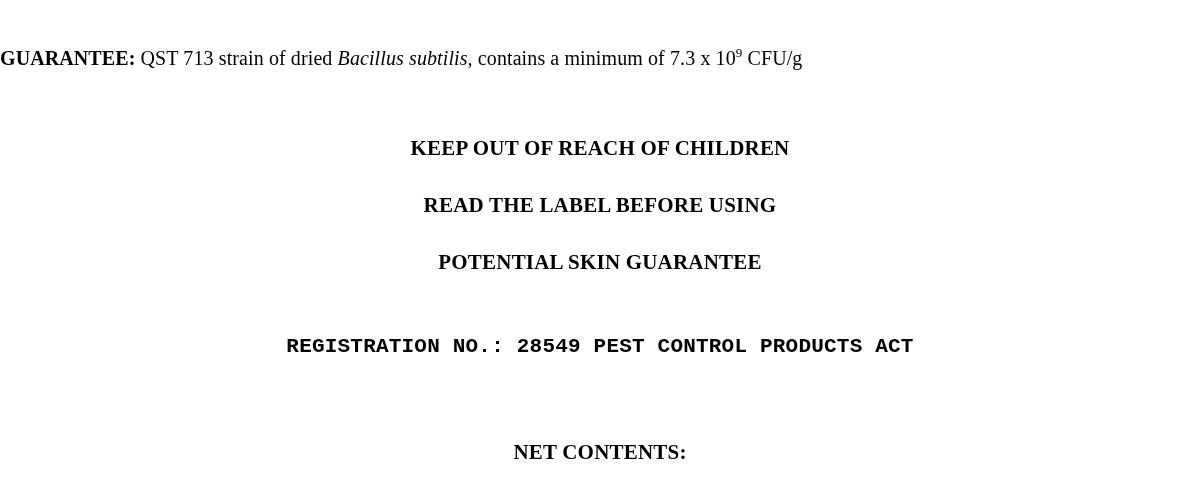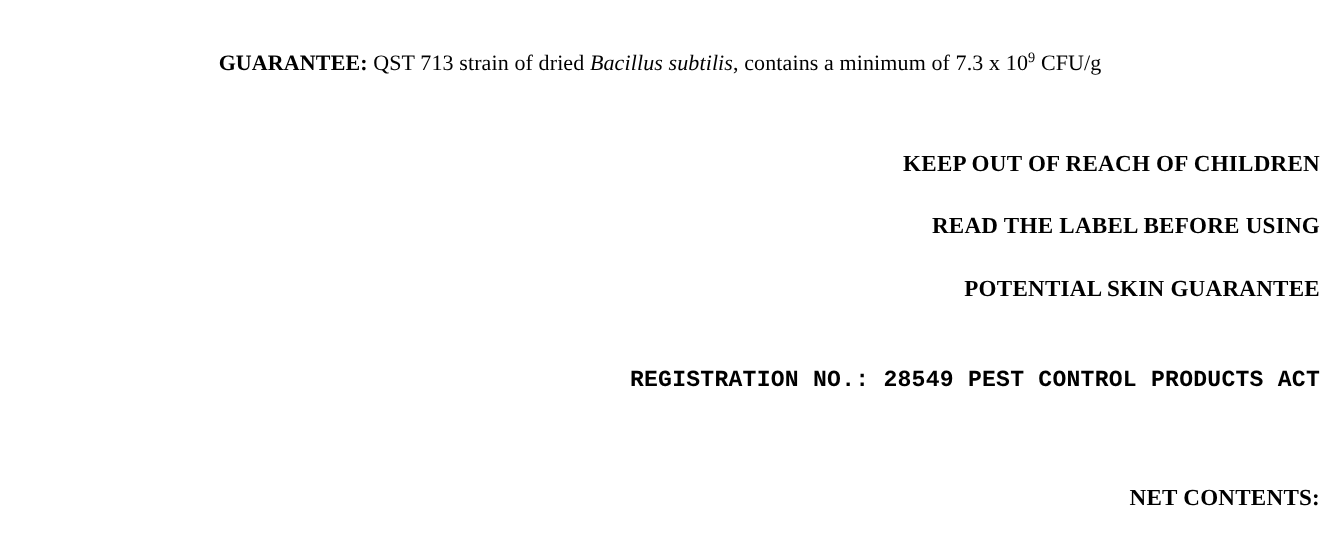--- a/index.html
+++ b/index.html
@@ -18,41 +18,41 @@
     position: relative;
     width: 1200px;
     height: 500px;
     background: #ffffff;
   }
   .guarantee-line {
     position: absolute;
     top: 45px;
     left: 0;
     width: 1200px;
-    text-align: center;
+    text-align: left;
     font-size: 20px;
     line-height: 26px;
     letter-spacing: 0.1px;
   }
   .guarantee-line .lbl {
     font-weight: bold;
   }
   .guarantee-line .sp {
     font-style: italic;
   }
   .guarantee-line sup {
     font-size: 13px;
     vertical-align: super;
     line-height: 0;
   }
   .centered-bold {
     position: absolute;
     left: 0;
     width: 1200px;
-    text-align: right;
+    text-align: center;
     font-weight: bold;
     font-size: 21px;
     letter-spacing: 0.2px;
   }
   .l-keepout { top: 136px; }
   .l-readlabel { top: 193px; }
   .l-skinsens { top: 250px; }
   .l-registration { top: 335px; font-family: Liberation Mono, monospace; }
   .l-netcontents { top: 440px; }
 </style>

